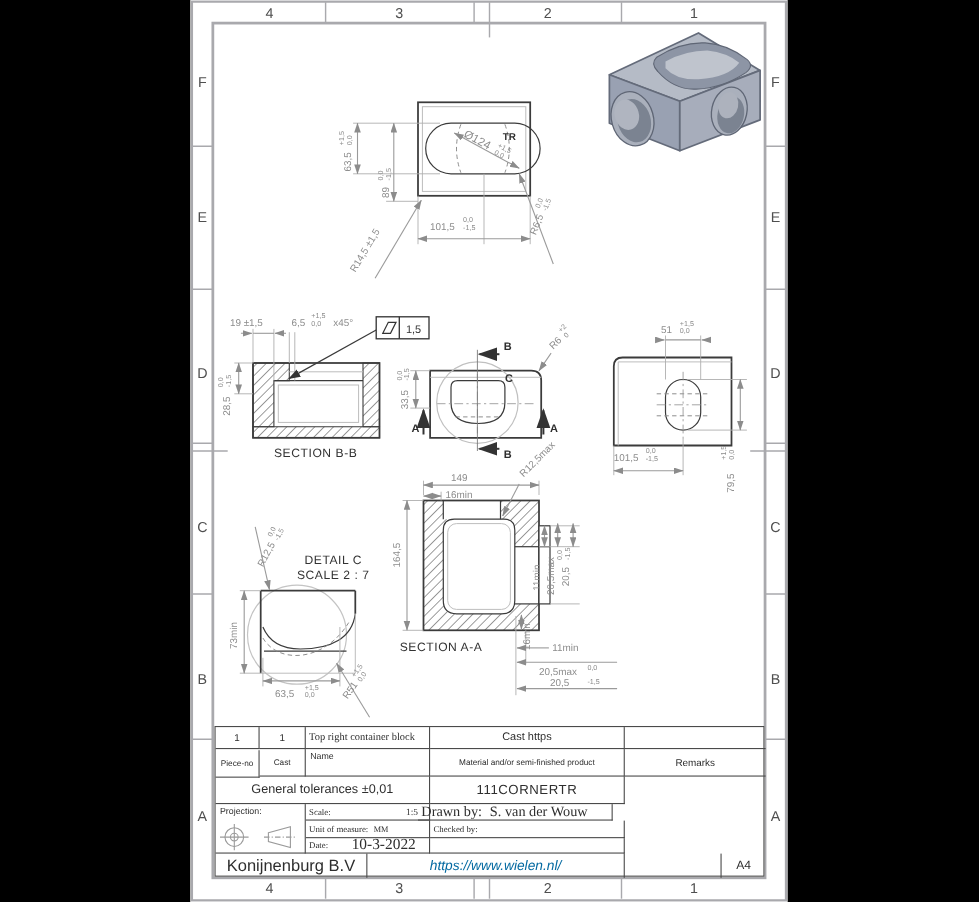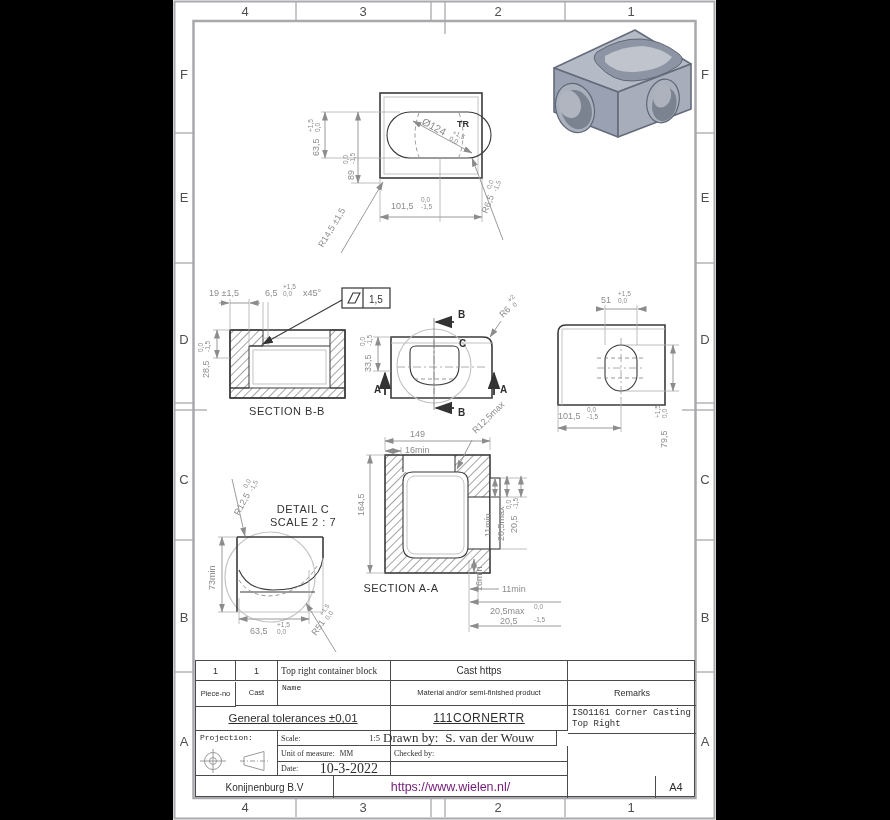--- a/index.html
+++ b/index.html
@@ -21,28 +21,28 @@
   .xl{stroke:#adadad;stroke-width:.8;fill:none;}
   .cl{stroke:#9a9a9a;stroke-width:.8;fill:none;stroke-dasharray:8 3 2 3;}
   .dash{stroke:#8c8c8c;stroke-width:.9;fill:none;stroke-dasharray:4 3;}
   .frame{stroke:#a9a9ad;fill:none;}
   
   .tb{position:absolute;left:22px;top:660px;width:500px;height:137px;
       border:1.6px solid #4a4a4a;box-sizing:border-box;color:#2e2e2e;background:#fff;}
   .cell{position:absolute;box-sizing:border-box;border-right:1px solid #4a4a4a;
         border-bottom:1px solid #4a4a4a;display:flex;align-items:center;
         justify-content:center;font-size:9px;overflow:hidden;}
-  .cell.tl{align-items:flex-start;justify-content:flex-start;padding:2px 4px;font-family:Liberation Mono, monospace;}
+  .cell.tl{align-items:flex-start;justify-content:flex-start;padding:2px 4px;}
   .cell.row{justify-content:flex-start;padding-left:3px;font-family:Liberation Serif, serif;}
   .cell.noR{border-right:none;}
   .cell.noB{border-bottom:none;}
-  .big{font-size:11.5px;text-decoration:underline;}
-  .pn{font-size:12px;letter-spacing:.5px;text-decoration:underline;}
-  .co{font-size:10px;}
-  .link{color:#701a75;font-size:12.5px;}
+  .big{font-size:11.5px;}
+  .pn{font-size:12px;letter-spacing:.5px;}
+  .co{font-size:15px;}
+  .link{color:#0369a1;font-size:12.5px;font-style:italic;}
   .small{font-size:7.5px;line-height:1.15;text-align:center;}
 </style>
 </head>
 <body>
 
 <div class="canvas">
  <div class="sheet">
 
   <svg width="543" height="820" viewBox="0 0 543 820">
     <defs>
@@ -426,21 +426,20 @@
     <div class="cell small" style="left:0;top:21px;width:40px;height:25px">Piece-no</div>
     <div class="cell small" style="left:40px;top:20px;width:42px;height:25px">Cast</div>
     <div class="cell tl" style="left:82px;top:20px;width:113px;height:25px;font-size:8px">Name</div>
     <div class="cell noR" style="left:372px;top:20px;width:128px;height:25px">Remarks</div>
     <div class="cell" style="left:195px;top:20px;width:177px;height:25px">
       <span class="small" style="width:125px">Material and/or semi-finished product</span>
     </div>
 
     <div class="cell big" style="left:0;top:45px;width:195px;height:25px">General tolerances ±0,01</div>
     <div class="cell pn" style="left:195px;top:45px;width:177px;height:25px">111CORNERTR</div>
-    <div class="cell tl noR" style="left:372px;top:45px;width:128px;height:28px;line-height:1.2">ISO1161 Corner Casting Top Right</div>
 
     <div class="cell tl" style="left:0;top:70px;width:82px;height:45px;font-size:8px">
       <span>Projection:</span>
       <svg width="74" height="26" style="position:absolute;left:2px;top:17px">
         <g stroke="#9a9a9a" stroke-width="1" fill="none">
           <circle cx="15" cy="13" r="8.5"></circle>
               <circle cx="15" cy="13" r="3.5"></circle>
           <line x1="2" y1="13" x2="28" y2="13"></line>
               <line x1="15" y1="1" x2="15" y2="25"></line>
           <path d="M46,9 L66,3.5 L66,22.5 L46,17 Z"></path>

